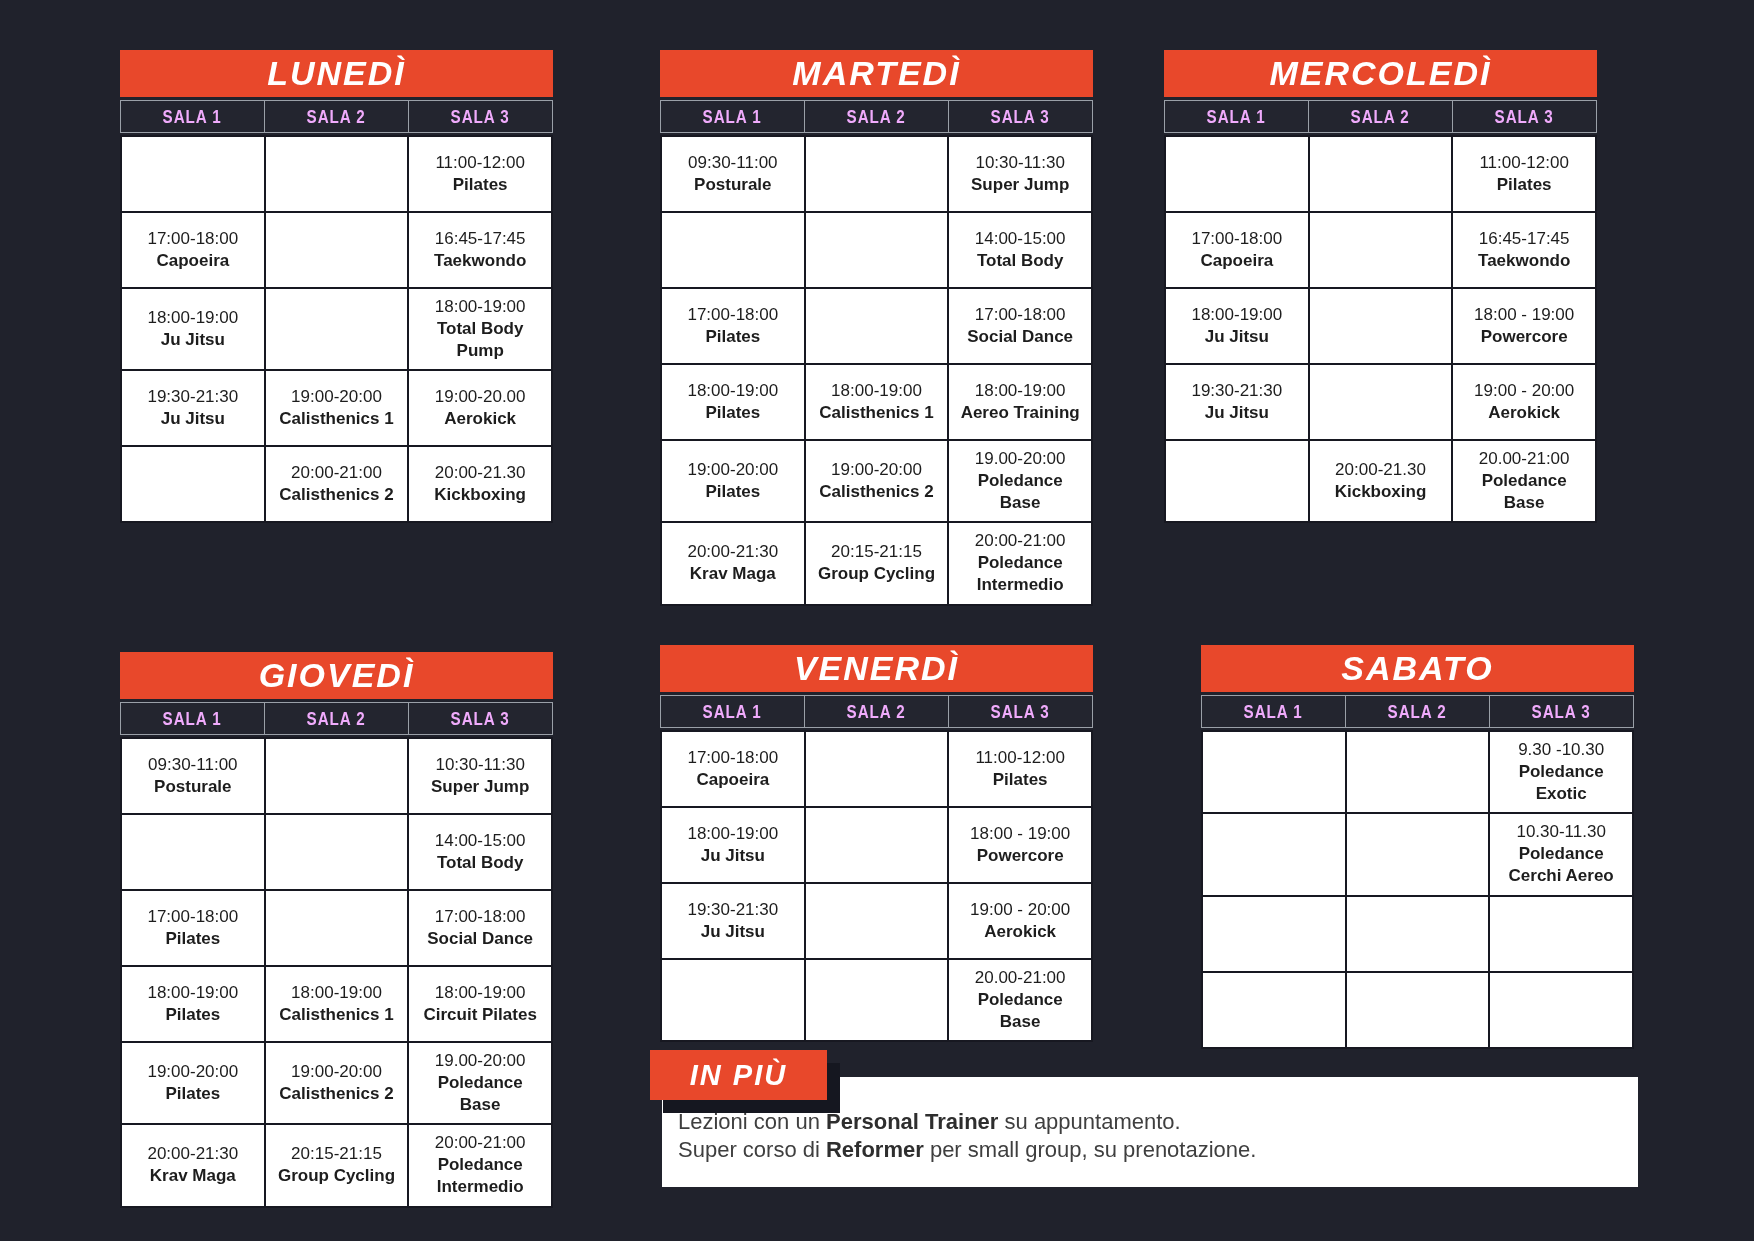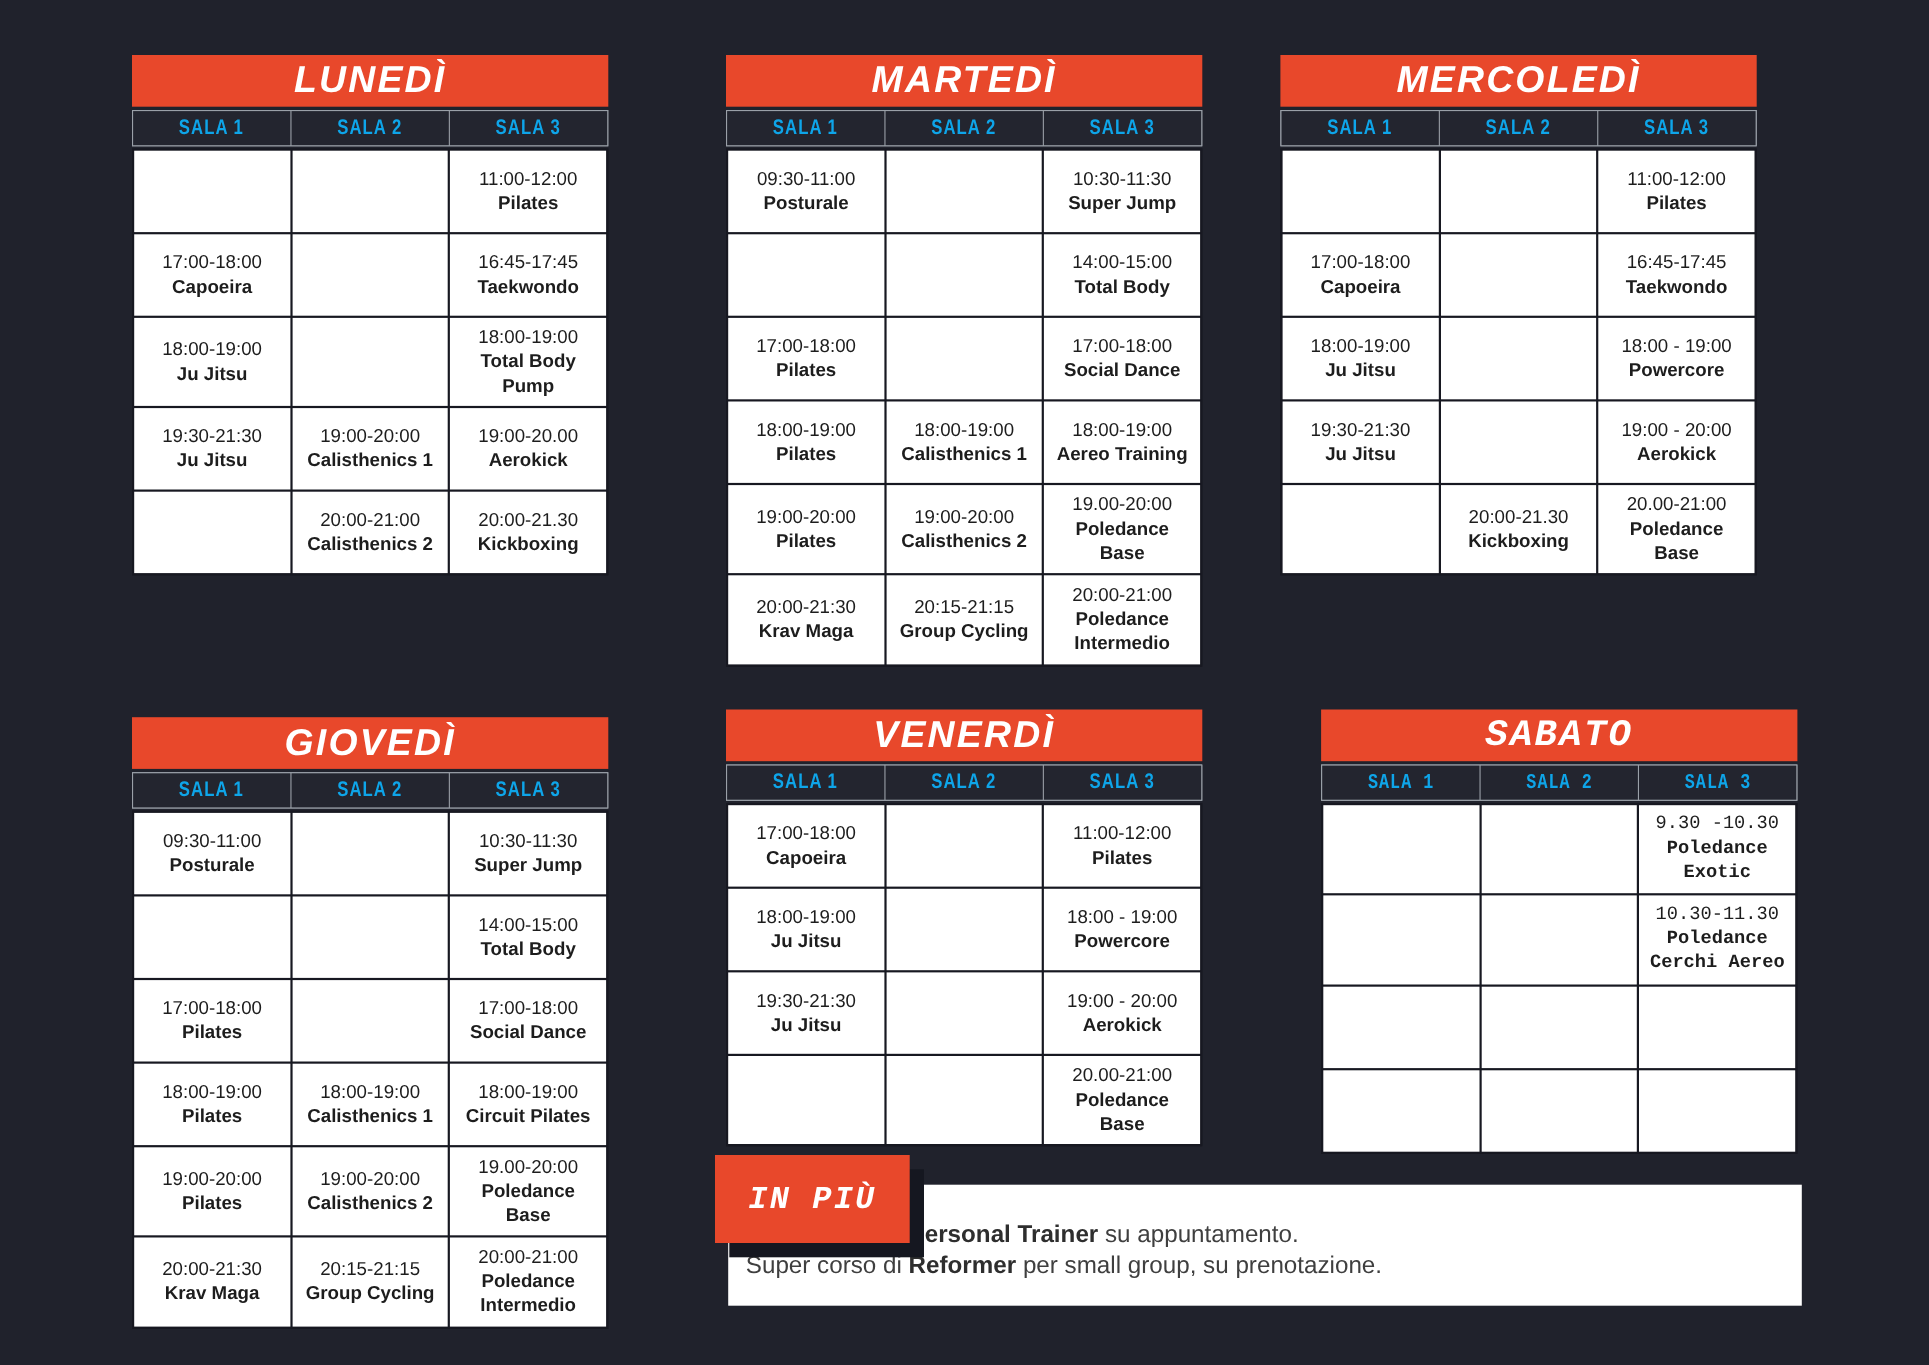--- a/index.html
+++ b/index.html
@@ -23,21 +23,21 @@
     display:flex;align-items:center;justify-content:center;
     font-style:italic;font-weight:bold;font-size:34px;letter-spacing:2px;
   }
   .room-row{
     margin-top:3px;
     display:grid;grid-template-columns:1fr 1fr 1fr;
     gap:1px;background:var(--light-line);
     border:1px solid var(--light-line);
   }
   .room-cell{
-    background:var(--room-bg);color:#0ea5e9;text-align:center;
+    background:var(--room-bg);color:#f0abfc;text-align:center;
     font-weight:700;font-size:16px;letter-spacing:1px;
     padding:7px 0 6px 0;
   }
   .room-cell span{display:inline-block;transform:scale(0.95,1.2);}
   .grid{
     margin-top:2px;
     display:grid;grid-template-columns:1fr 1fr 1fr;
     gap:2px;background:var(--grid-line);
     border:2px solid var(--grid-line);
   }
@@ -51,26 +51,25 @@
   .cell .name{font-weight:700;}
   .note-box{
     position:absolute;left:662px;top:1077px;width:976px;height:110px;
     background:#fff;z-index:1;
     display:flex;flex-direction:column;justify-content:flex-end;
     padding:0 20px 23px 16px;box-sizing:border-box;
   }
   .note-line{font-size:22px;line-height:28px;color:#3f3f3f;}
   .note-line b{color:#2e2e2e;}
   .badge{
-    position:absolute;left:650px;top:1050px;width:177px;height:80px;
+    position:absolute;left:650px;top:1050px;width:177px;height:50px;
     background:var(--orange);color:#fff;z-index:2;
     display:flex;align-items:center;justify-content:center;
     font-style:italic;font-weight:bold;font-size:29px;letter-spacing:2px;
     box-shadow:13px 13px 0 #151720;
-    font-family:Liberation Mono, monospace;
   }
 </style>
 </head>
 <body>
 
 <div id="tables">
     <div class="day-table" style="left: 120px; top: 50px;">
       <div class="day-header">LUNEDÌ</div>
       <div class="room-row">
         <div class="room-cell"><span>SALA 1</span></div>
@@ -353,21 +352,21 @@
           <div class="name">Aerokick</div>
         </div>
         <div class="cell"></div>
         <div class="cell"></div>
         <div class="cell">
           <div class="time">20.00-21:00</div>
           <div class="name">Poledance Base</div>
         </div>
       </div>
     </div>
-    <div class="day-table" style="left: 1201px; top: 645px; font-family: Liberation Mono, monospace;">
+    <div class="day-table" style="left: 1201px; top: 645px;">
       <div class="day-header">SABATO</div>
       <div class="room-row">
         <div class="room-cell"><span>SALA 1</span></div>
         <div class="room-cell"><span>SALA 2</span></div>
         <div class="room-cell"><span>SALA 3</span></div>
       </div>
       <div class="grid">
         <div class="cell"></div>
         <div class="cell"></div>
         <div class="cell">

